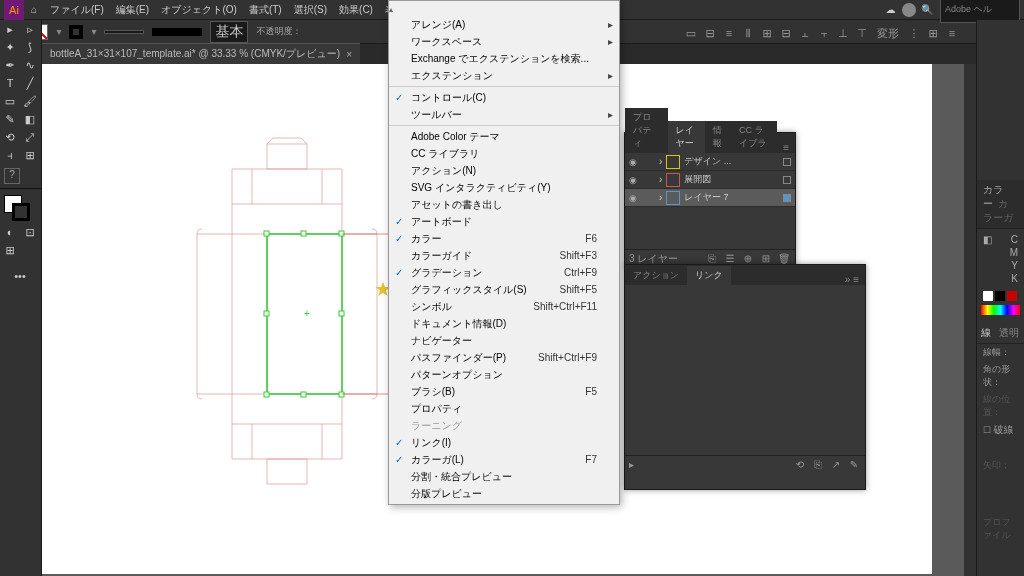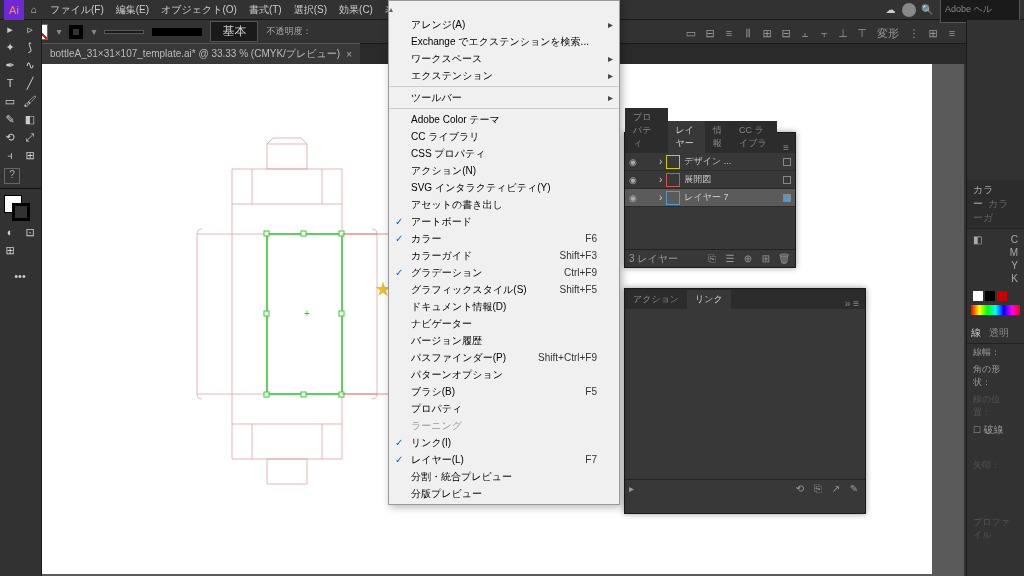--- a/index.html
+++ b/index.html
@@ -1,30 +1,30 @@
 <!DOCTYPE html>
 <html><head>
 <meta charset="utf-8">
 <style>
 *{margin:0;padding:0;box-sizing:border-box;font-family:"Hiragino Kaku Gothic Pro","Meiryo",sans-serif;font-size:10px;user-select:none}
 body{background:#323232;width:1024px;height:576px;overflow:hidden;position:relative;color:#ccc}
 .menubar{background:#323232;height:20px;display:flex;align-items:center;padding:0 4px;border-bottom:1px solid #1a1a1a}
-.menubar .logo{width:20px;height:20px;background:#6d28d9;display:flex;align-items:center;justify-content:center;color:#f90;font-weight:normal;font-size:11px}
+.menubar .logo{width:20px;height:20px;background:#701a75;display:flex;align-items:center;justify-content:center;color:#f90;font-weight:normal;font-size:11px}
 .menubar .home{width:20px;text-align:center;color:#ccc}
 .menubar .mi{padding:0 6px;color:#ccc;cursor:default}
 .menubar .mi.active{background:#5c5c5c}
 .menubar .right{margin-left:auto;display:flex;align-items:center;gap:6px}
 .menubar .search{background:#1a1a1a;border:1px solid #555;padding:6px 4px;color:#888;width:80px;font-size:9px}
 .ctrlbar{background:#323232;height:24px;border-bottom:1px solid #1a1a1a;display:flex;align-items:center;padding:0 6px;gap:8px}
 .ctrlbar .lab{color:#aaa;font-size:9px}
 .ctrlbar .swatch{width:16px;height:16px;background:#fff;border:1px solid #000}
 .ctrlbar .swatchn{width:16px;height:16px;background:#fff;border:1px solid #666;position:relative}
 .ctrlbar .swatchn:after{content:"";position:absolute;inset:0;background:linear-gradient(to top right,transparent 45%,red 45%,red 55%,transparent 55%)}
 .ctrlbar .strokebar{width:50px;height:8px;background:#000}
-.ctrlbar .sel{background:#1a1a1a;border:1px solid #555;padding:1px 11px;color:#ccc;font-size:12px}
+.ctrlbar .sel{background:#1a1a1a;border:1px solid #555;padding:1px 4px;color:#ccc;font-size:14px}
 .tabbar{background:#2a2a2a;height:20px;display:flex;align-items:end;padding-left:42px}
 .tab{background:#383838;padding:3px 8px;color:#bbb;font-size:9px;display:flex;align-items:center;gap:6px;border-top:1px solid #555}
 .tab .x{color:#aaa}
 .workspace{position:absolute;left:42px;right:60px;top:64px;bottom:0;background:#5a5a5a}
 .canvas{position:absolute;left:0;top:0;width:890px;height:510px;background:#fff}
 .lt{position:absolute;left:0;top:20px;width:42px;bottom:0;background:#323232;border-right:1px solid #1a1a1a}
 .lt .row{display:flex}
 .lt .t{width:20px;height:18px;display:flex;align-items:center;justify-content:center;color:#ccc;font-size:11px}
 .lt .fillstroke{margin-top:4px;width:38px;height:30px;position:relative}
 .lt .fill{position:absolute;left:4px;top:2px;width:18px;height:18px;background:#fff;border:1px solid #000}
@@ -50,22 +50,22 @@
 .lock{width:10px}
 .lthumb{width:14px;height:14px;border:1px solid #666}
 .lthumb.y{border-color:#cc0}
 .lthumb.r{border-color:#c55}
 .lthumb.b{border-color:#59c}
 .lname{color:#ccc;flex:1;font-size:9px}
 .lend{width:8px;height:8px;border:1px solid #888}
 .lend.f{background:#59c}
 .pstatus{display:flex;height:18px;align-items:center;padding:0 4px;border-top:1px solid #222;color:#999;font-size:9px;gap:4px}
 .pstatus .ic{width:14px;text-align:center}
-.linkspanel{left:624px;top:288px;width:242px;height:226px}
-.rt{position:absolute;right:0;top:20px;width:58px;bottom:0;background:#323232;border-left:1px solid #1a1a1a}
+.linkspanel{left:624px;top:264px;width:242px;height:226px}
+.rt{position:absolute;right:0;top:20px;width:48px;bottom:0;background:#323232;border-left:1px solid #1a1a1a}
 .rt .plabel{padding:3px 6px;color:#aaa;border-bottom:1px solid #222;font-size:9px;background:#2c2c2c}
 .rt .cmyk{padding:4px 6px}
 .rt .cmyk div{display:flex;justify-content:space-between;color:#aaa;padding:1px 0}
 .rt .slab{padding:2px 6px;color:#999;font-size:9px}
 .rt .spectrum{height:10px;margin:2px 4px;background:linear-gradient(to right,red,yellow,lime,cyan,blue,magenta,red)}
 .rt .tabs2{display:flex;padding:0 4px;gap:8px;border-bottom:1px solid #222}
 .rt .tabs2 span{color:#888;padding:3px 0}
 .rt .tabs2 span.a{color:#ccc}
 .topicons{position:absolute;right:64px;top:22px;height:22px;display:flex;align-items:center;gap:3px;color:#999}
 .topicons span{width:16px;text-align:center;font-size:11px}
@@ -212,66 +212,69 @@
       <text x="132" y="183" fill="#3c3" font-size="9">+</text>
     </svg>
   </div>
 </div>
 
 <div class="star">★</div>
 
 <div class="dropdown">
   <div class="di up">▴</div>
   <div class="di sub">アレンジ(A)</div>
+  <div class="di sub">ワークスペース</div>
   <div class="di">Exchange でエクステンションを検索...</div>
-  <div class="di sub">ワークスペース</div>
   <div class="di sub">エクステンション</div>
   <div class="sep"></div>
+  <div class="di chk">コントロール(C)</div>
   <div class="di sub">ツールバー</div>
   <div class="sep"></div>
   <div class="di">Adobe Color テーマ</div>
   <div class="di">CC ライブラリ</div>
-  <div class="di">CSS プロパティ</div>
   <div class="di">アクション(N)</div>
   <div class="di">SVG インタラクティビティ(Y)</div>
   <div class="di">アセットの書き出し</div>
   <div class="di chk">アートボード</div>
   <div class="di chk">
       <span>カラー</span>
       <span class="sc">F6</span>
     </div>
   <div class="di">
       <span>カラーガイド</span>
       <span class="sc">Shift+F3</span>
     </div>
   <div class="di chk">
       <span>グラデーション</span>
       <span class="sc">Ctrl+F9</span>
     </div>
   <div class="di">
       <span>グラフィックスタイル(S)</span>
       <span class="sc">Shift+F5</span>
     </div>
+  <div class="di">
+      <span>シンボル</span>
+      <span class="sc">Shift+Ctrl+F11</span>
+    </div>
   <div class="di">ドキュメント情報(D)</div>
   <div class="di">ナビゲーター</div>
-  <div class="di">バージョン履歴</div>
   <div class="di">
       <span>パスファインダー(P)</span>
       <span class="sc">Shift+Ctrl+F9</span>
     </div>
   <div class="di">パターンオプション</div>
   <div class="di">
       <span>ブラシ(B)</span>
       <span class="sc">F5</span>
     </div>
   <div class="di">プロパティ</div>
   <div class="di dim">ラーニング</div>
   <div class="di chk">リンク(I)</div>
   <div class="di chk">
-      <span>レイヤー(L)</span>
+      <span>カラーガ(L)</span>
       <span class="sc">F7</span>
     </div>
   <div class="di">分割・統合プレビュー</div>
   <div class="di">分版プレビュー</div>
 
 </div>
 
 <div class="panel layerspanel">
   <div class="ptabs">
     <div class="ptab">プロパティ</div>

